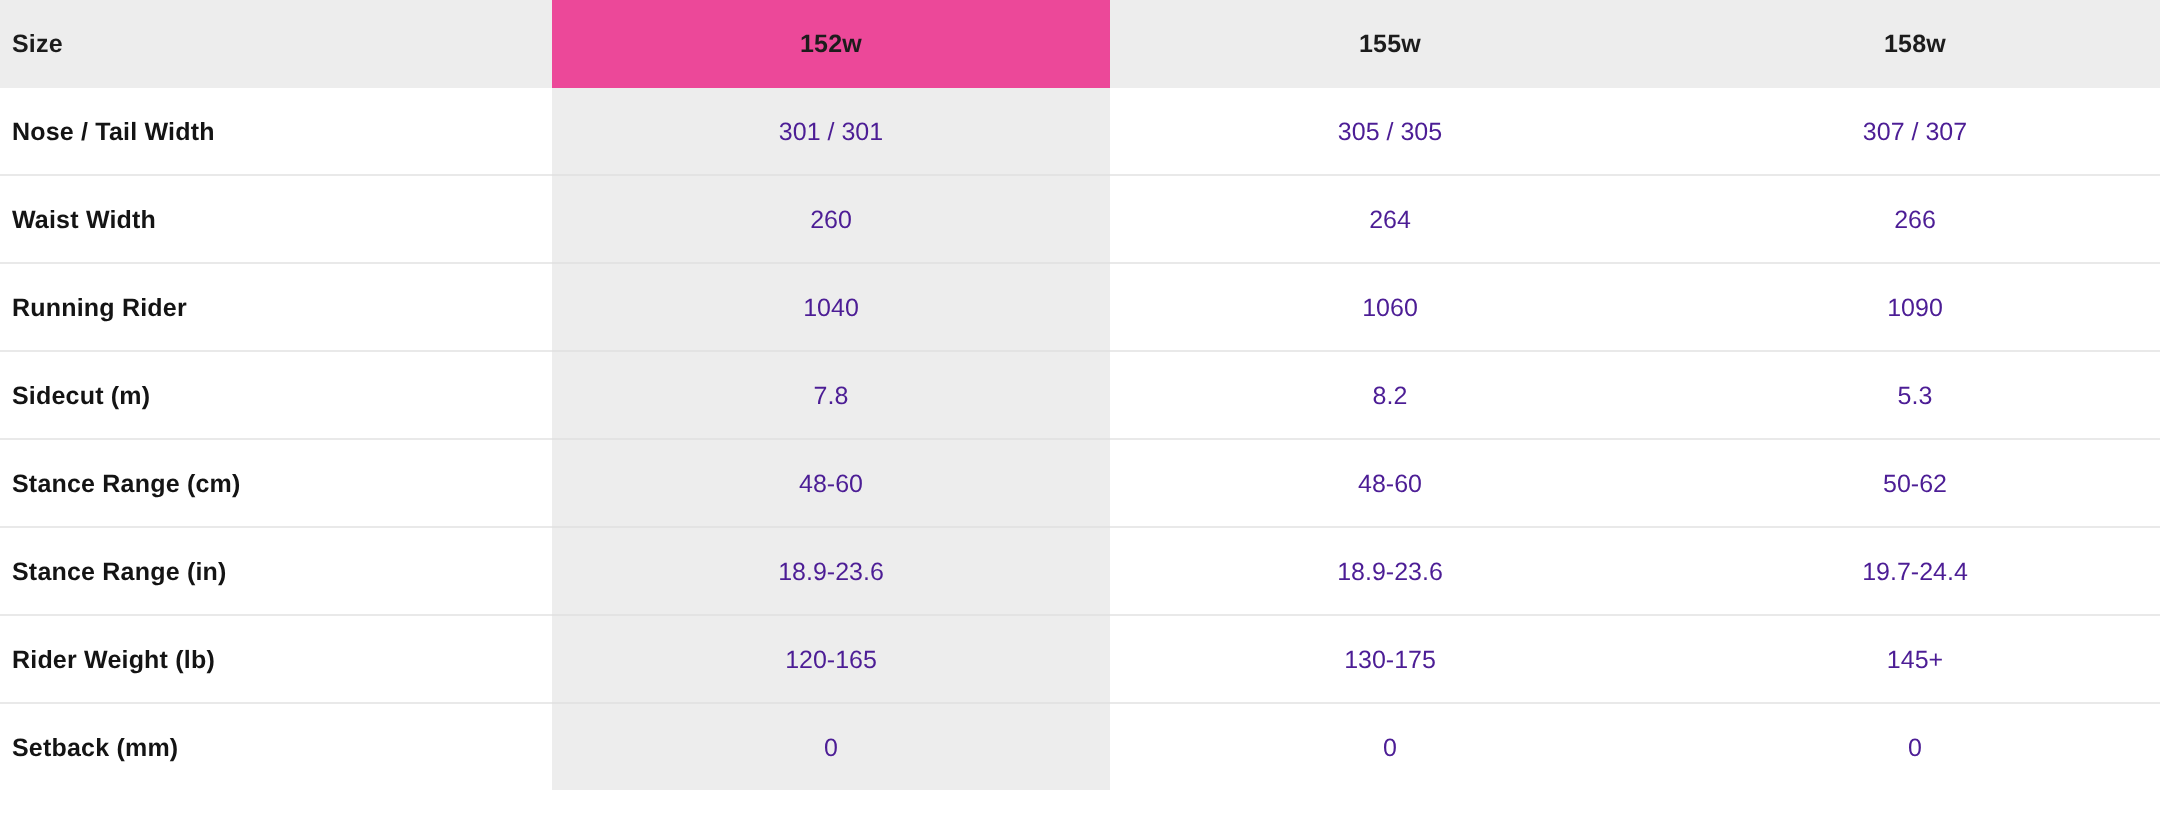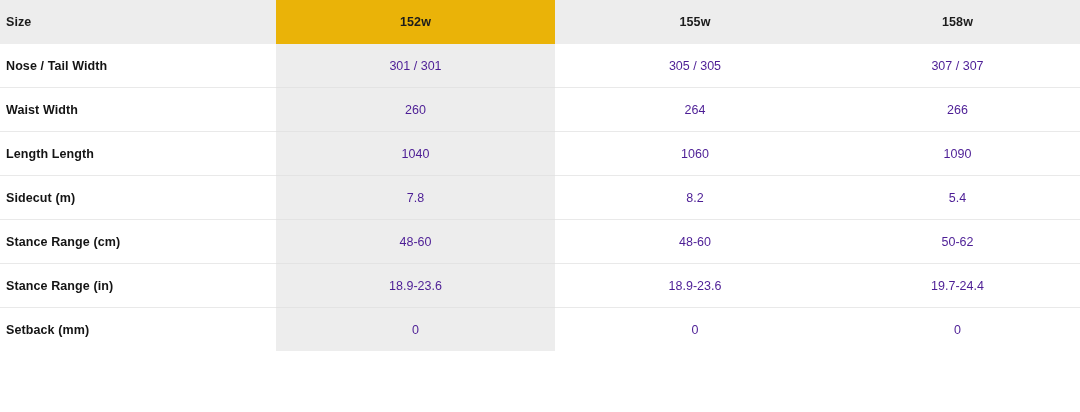--- a/index.html
+++ b/index.html
@@ -44,21 +44,21 @@
   }
   .spec-table thead th.label-head {
     text-align: left;
     padding-left: 6px;
   }
   .spec-table thead th.size-head {
     text-align: center;
     font-weight: bold;
   }
   .spec-table thead th.is-highlighted {
-    background: #eab308;
+    background: #ec4899;
   }
 
   
   .spec-table tbody tr {
     height: 43px;
     background: #ffffff;
   }
   .spec-table tbody td {
     padding: 0;
     margin: 16px;
@@ -117,48 +117,54 @@
     </tr>
 
     <tr>
       <td class="row-label">Waist Width</td>
       <td class="value-cell is-highlighted">260</td>
       <td class="value-cell">264</td>
       <td class="value-cell">266</td>
     </tr>
 
     <tr>
-      <td class="row-label">Length Length</td>
+      <td class="row-label">Running Rider</td>
       <td class="value-cell is-highlighted">1040</td>
       <td class="value-cell">1060</td>
       <td class="value-cell">1090</td>
     </tr>
 
     <tr>
       <td class="row-label">Sidecut (m)</td>
       <td class="value-cell is-highlighted">7.8</td>
       <td class="value-cell">8.2</td>
-      <td class="value-cell">5.4</td>
+      <td class="value-cell">5.3</td>
     </tr>
 
     <tr>
       <td class="row-label">Stance Range (cm)</td>
       <td class="value-cell is-highlighted">48-60</td>
       <td class="value-cell">48-60</td>
       <td class="value-cell">50-62</td>
     </tr>
 
     <tr>
       <td class="row-label">Stance Range (in)</td>
       <td class="value-cell is-highlighted">18.9-23.6</td>
       <td class="value-cell">18.9-23.6</td>
       <td class="value-cell">19.7-24.4</td>
     </tr>
 
 
+    <tr>
+      <td class="row-label">Rider Weight (lb)</td>
+      <td class="value-cell is-highlighted">120-165</td>
+      <td class="value-cell">130-175</td>
+      <td class="value-cell">145+</td>
+    </tr>
 
     <tr>
       <td class="row-label">Setback (mm)</td>
       <td class="value-cell is-highlighted">0</td>
       <td class="value-cell">0</td>
       <td class="value-cell">0</td>
     </tr>
 
   </tbody>
 </table>

